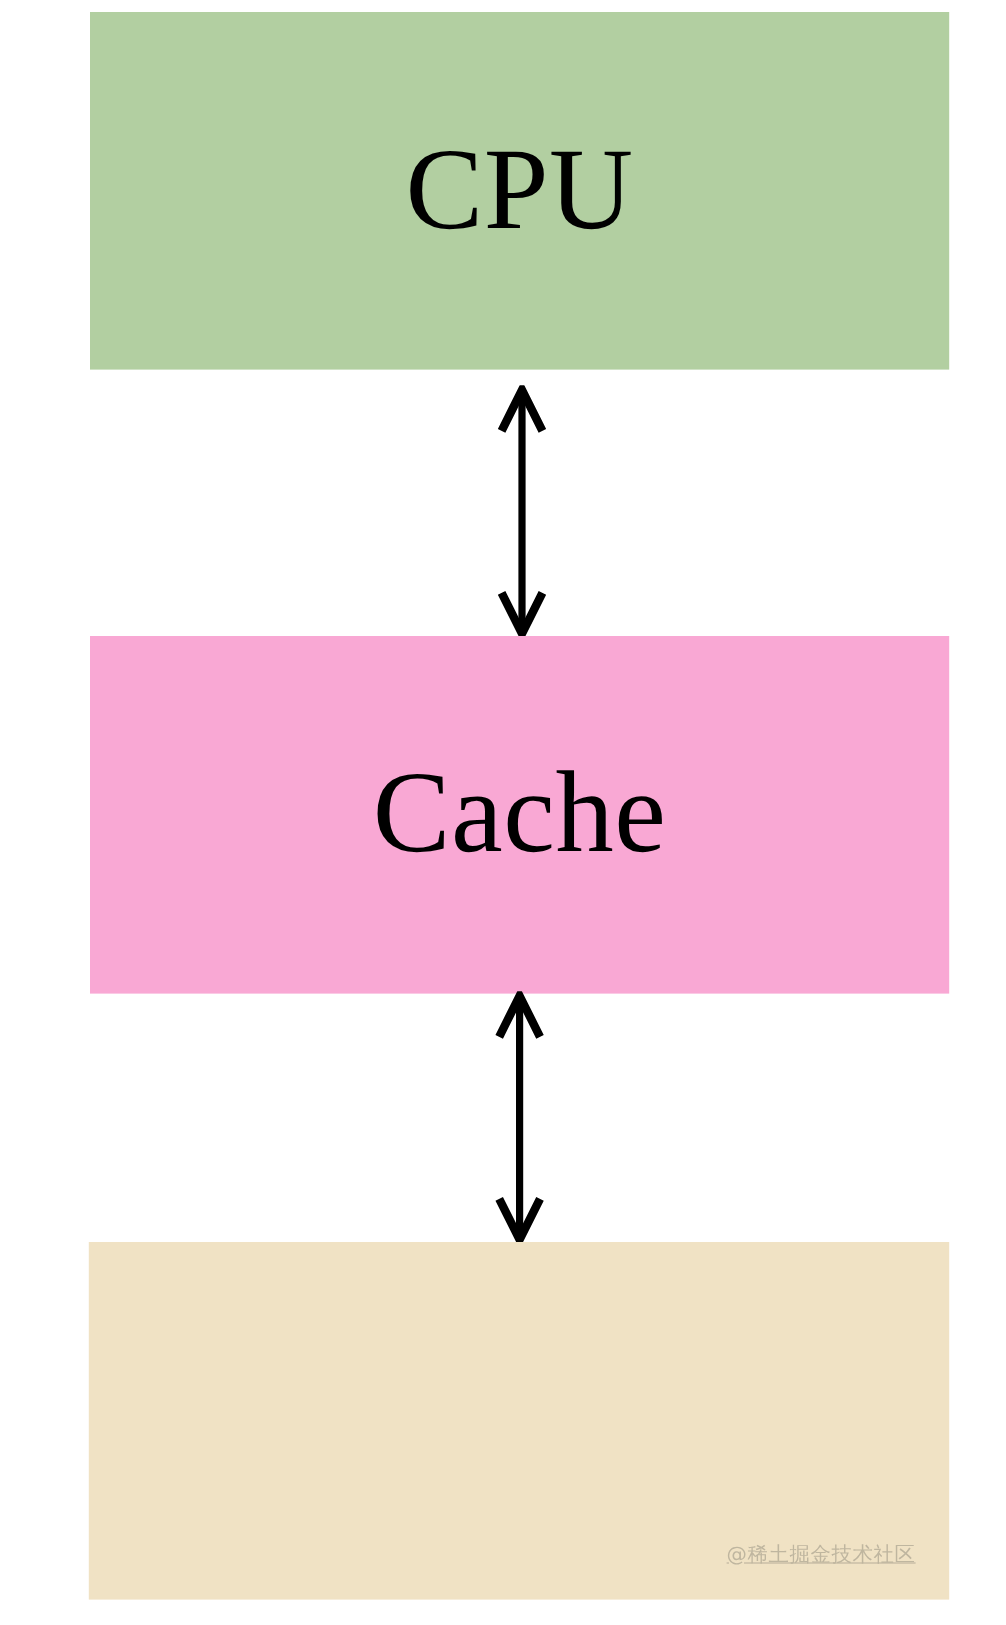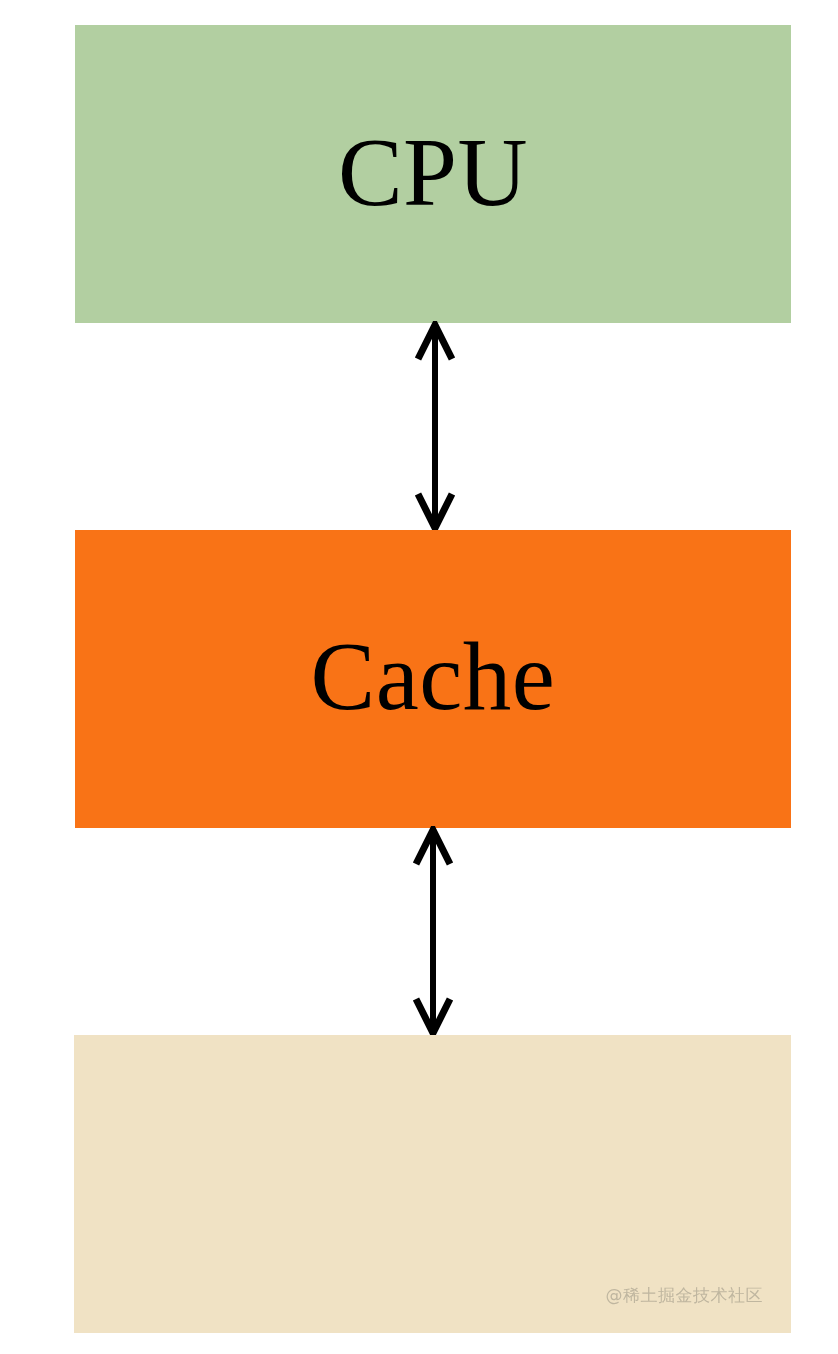--- a/index.html
+++ b/index.html
@@ -27,35 +27,35 @@
   .block-label {
     font-family: "Liberation Serif", "DejaVu Serif", serif;
     font-weight: 400;
     color: #000000;
     line-height: 1;
     letter-spacing: 0.5px;
     white-space: nowrap;
   }
   #cpu-block {
     left: 75px;
-    top: 25px;
+    top: 10px;
     width: 716px;
     height: 298px;
     background: #b2cfa1;
   }
   #cpu-block .block-label {
     font-size: 97px;
     transform: translateY(-2px);
   }
   #cache-block {
     left: 75px;
     top: 530px;
     width: 716px;
     height: 298px;
-    background: #f97316;
+    background: #f9a8d4;
   }
   #cache-block .block-label {
     font-size: 97px;
     transform: translateY(-3px);
   }
   #memory-block {
     left: 74px;
     top: 1035px;
     width: 717px;
     height: 298px;
@@ -84,20 +84,21 @@
   .watermark {
     position: absolute;
     right: 28px;
     bottom: 26px;
     font-family: "DejaVu Sans", "Liberation Sans", sans-serif;
     font-size: 17px;
     color: #bdb49e;
     letter-spacing: 0.5px;
     white-space: nowrap;
     opacity: 0.95;
+    text-decoration: underline;
   }
 </style>
 </head>
 <body>
 
 <div id="canvas">
 
   <div class="block" id="cpu-block">
     <span class="block-label">CPU</span>
   </div>

